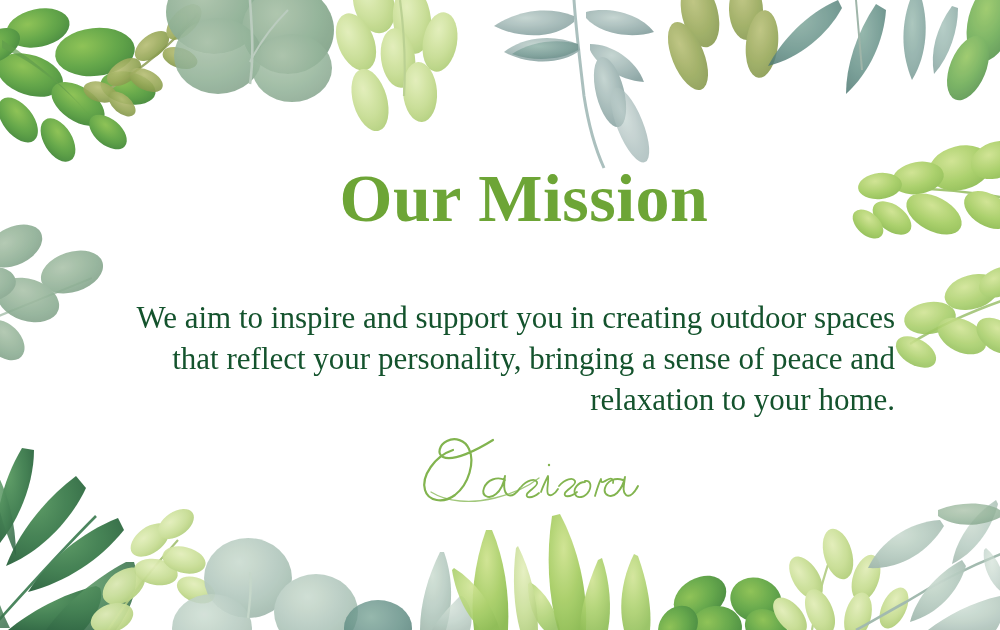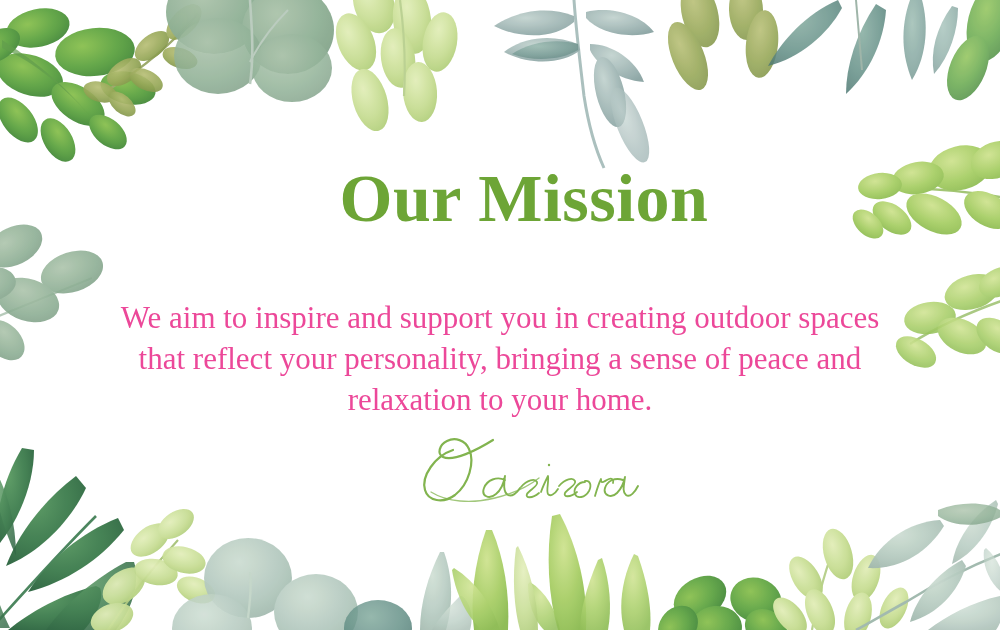--- a/index.html
+++ b/index.html
@@ -330,21 +330,21 @@
       </g>
       <g fill="url(#gSage)" opacity="0.8">
         <path d="M938,510 C964,500 992,502 1006,514 C984,528 954,528 938,516 Z"></path>
       </g>
     </g>
   </svg>
 
   <div id="content">
     <h1 id="title" style="color: rgb(109, 165, 54);">Our Mission</h1>
 
-    <p id="body-text" style="color: #ec4899;">We aim to inspire and support you in creating outdoor spaces that reflect your personality, bringing a sense of peace and relaxation to your home.</p>
+    <p id="body-text" style="color: #14532d; text-align: right;">We aim to inspire and support you in creating outdoor spaces that reflect your personality, bringing a sense of peace and relaxation to your home.</p>
 
     <div id="signature">
       <svg width="230" height="78" viewBox="0 0 230 78" xmlns="http://www.w3.org/2000/svg">
         <title>Oasisora</title>
         <g fill="none" stroke="#82b44f" stroke-linecap="round" stroke-linejoin="round">
 
           <path d="M44,18 C26,24 12,44 16,58 C19,69 34,72 46,63 C60,52 66,30 60,17
                    C56,8 46,5 38,9 C30,13 28,22 34,25 C44,30 68,18 84,8" stroke-width="2.2"></path>
 
           <path d="M96,48 C88,44 78,48 75,56 C72,64 80,68 87,62 C92,58 95,50 96,44

